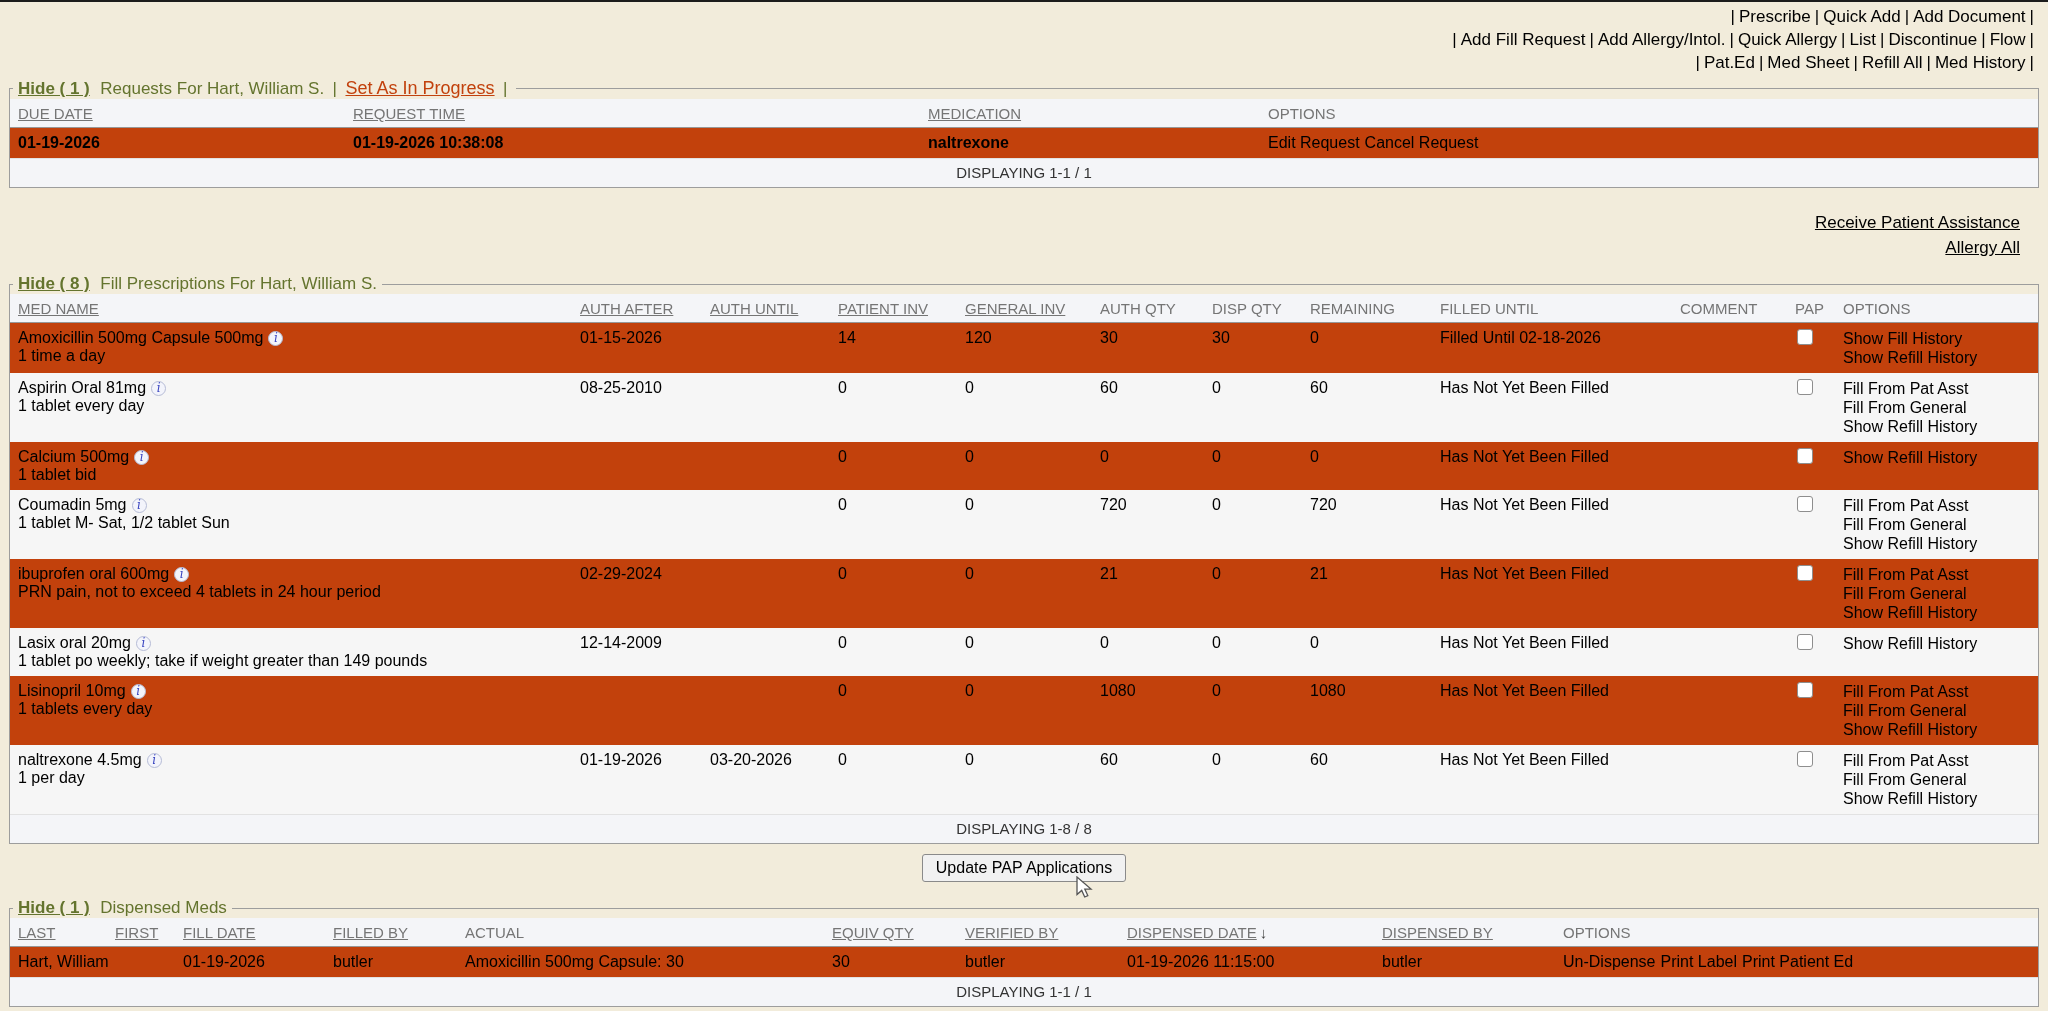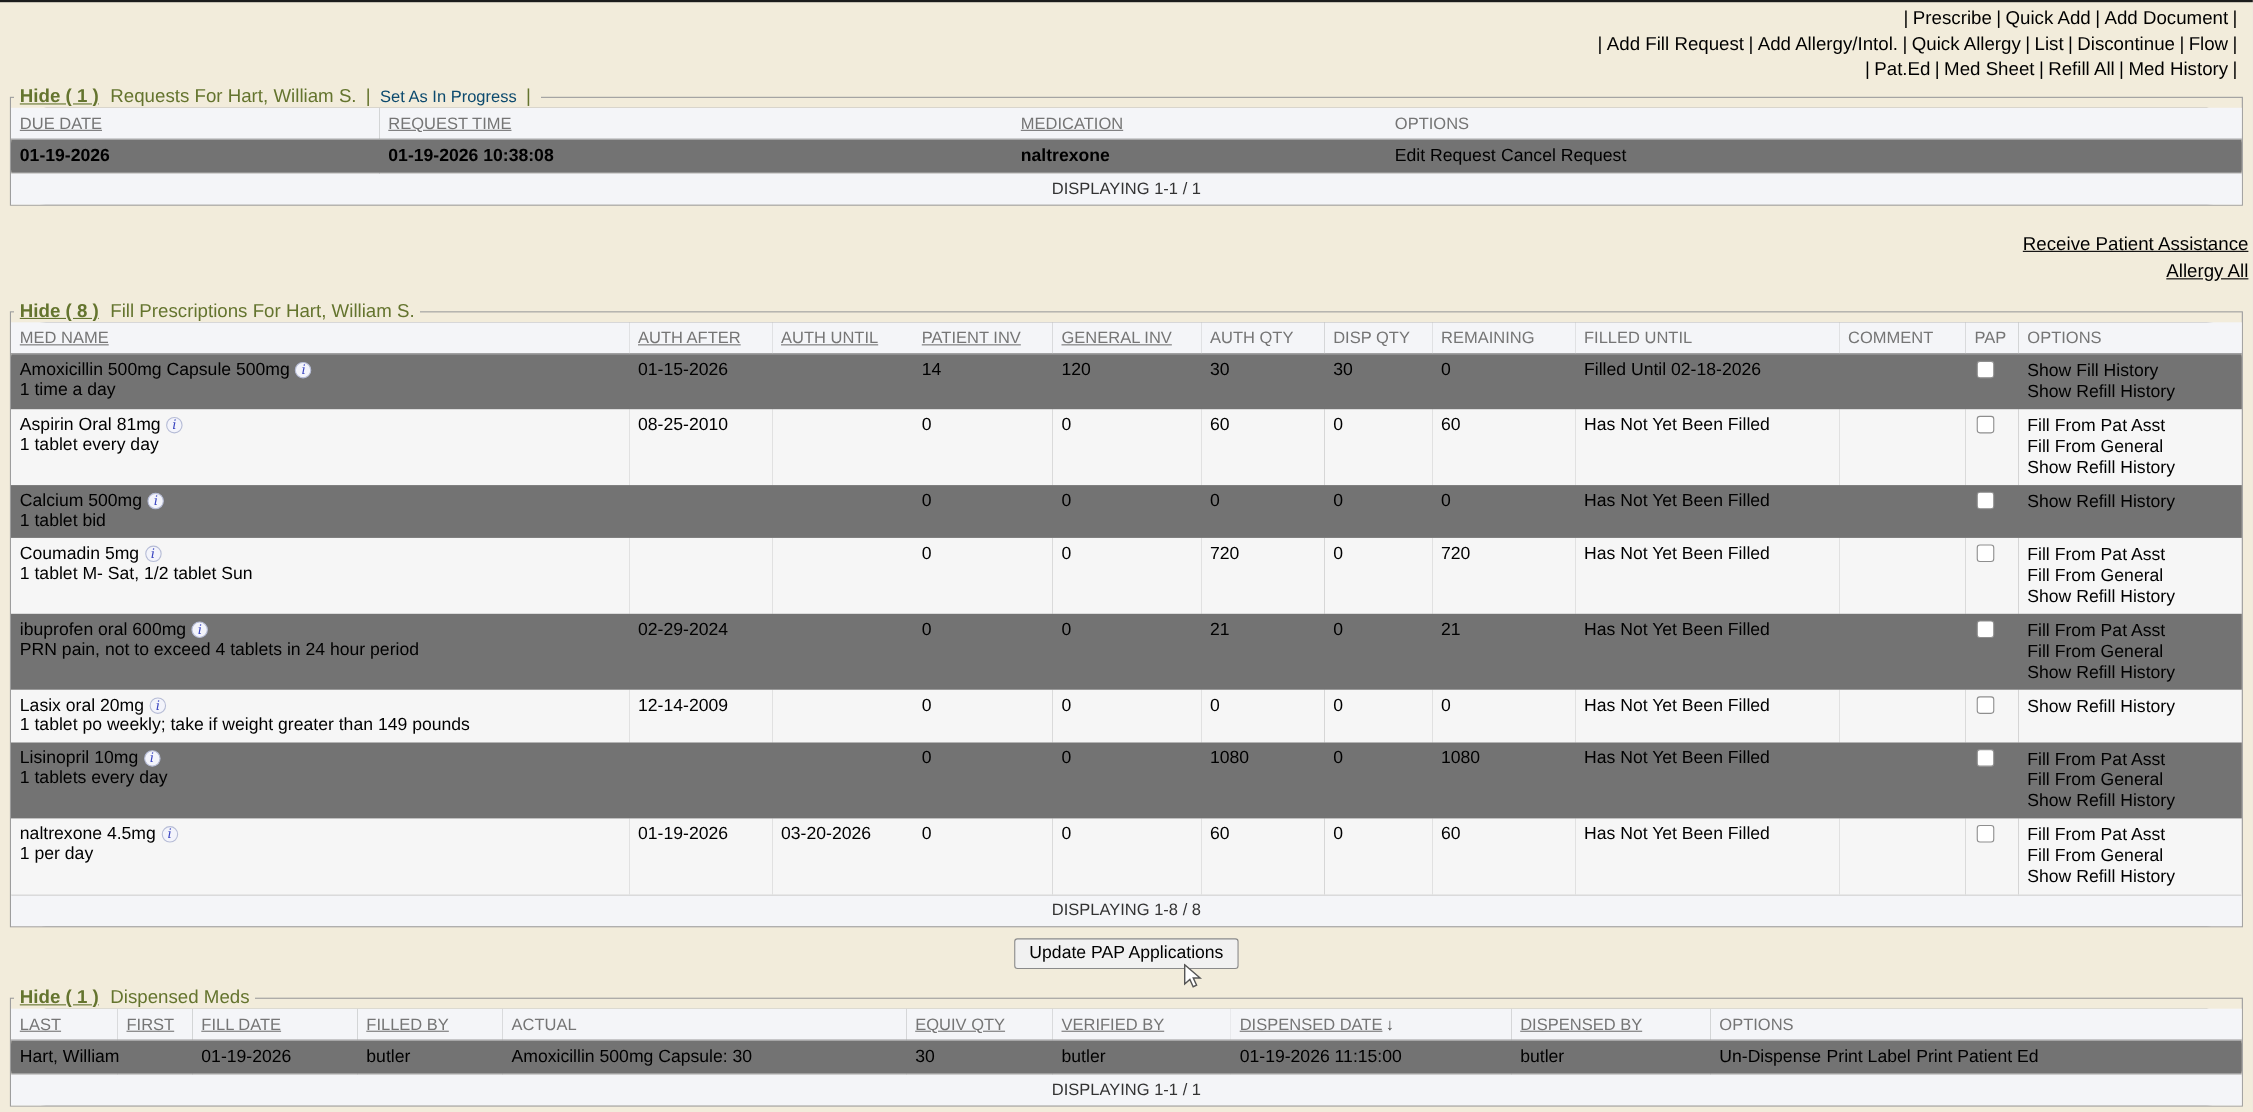--- a/index.html
+++ b/index.html
@@ -19,23 +19,23 @@
   
   fieldset {
     border: 1px solid #9d9d9d;
     margin: 4px 9px 0 9px;
     padding: 0; background: transparent;
   }
   legend { padding: 0 5px; margin-left: 3px; white-space: nowrap; }
   .hide-link { color: #64742e; font-weight: bold; font-size: 17px; text-decoration: underline; cursor: pointer; }
   .section-title { color: #64742e; font-weight: normal; font-size: 17px; margin-left: 6px; }
   .legend-pipe { color: #64742e; font-size: 17px; margin: 0 4px; }
-  .legend-action { color: #0c4a6e; font-size: 15px; cursor: pointer; }
-  
-  table { width: 100%; border-collapse: collapse; table-layout: fixed; background: #737373; border-radius: 32px; }
+  .legend-action { color: #c2410c; font-size: 18px; text-decoration: underline; cursor: pointer; }
+  
+  table { width: 100%; border-collapse: collapse; table-layout: fixed; background: #c2410c; }
   thead th {
     background: #f4f5f8; color: #757575; font-weight: normal; font-size: 15px;
     text-align: left; padding: 6px 8px 5px 8px; border-bottom: 1px solid #979797;
     white-space: nowrap; overflow: visible;
   }
   .th-link { text-decoration: underline; cursor: pointer; }
   tbody td {
     padding: 6px 8px; vertical-align: top; font-size: 16px; line-height: 18px;
     overflow: visible; white-space: nowrap;
   }
@@ -55,21 +55,21 @@
     color: #3a45c0; font-family: "DejaVu Serif", serif; font-style: italic;
     font-size: 12px; text-align: center; margin-left: 5px; vertical-align: 1px; cursor: pointer;
   }
   
   .checkbox {
     display: inline-block; width: 16px; height: 16px; margin-left: 2px;
     border: 1px solid #8e8e8e; border-radius: 3px; background: #fff; cursor: pointer;
   }
   .sort-icon { color: #444; font-size: 15px; margin-left: 3px; text-decoration: none; display: inline-block; }
   
-  .right-links { text-align: right; padding-right: 4px; margin-top: 22px; font-size: 17px; line-height: 25px; }
+  .right-links { text-align: right; padding-right: 28px; margin-top: 22px; font-size: 17px; line-height: 25px; }
   .right-links a { display: block; color: #000; text-decoration: underline; cursor: pointer; }
   
   .btn-row { text-align: center; margin-top: 10px; }
   .pap-button {
     font-family: "Liberation Sans", sans-serif; font-size: 16px; color: #000;
     background: #f1f1f1; border: 1px solid #8a8a8a; border-radius: 3px;
     padding: 4px 13px; cursor: pointer;
   }
   
   .cursor { position: absolute; left: 1076px; top: 874px; width: 22px; height: 24px; pointer-events: none; }

